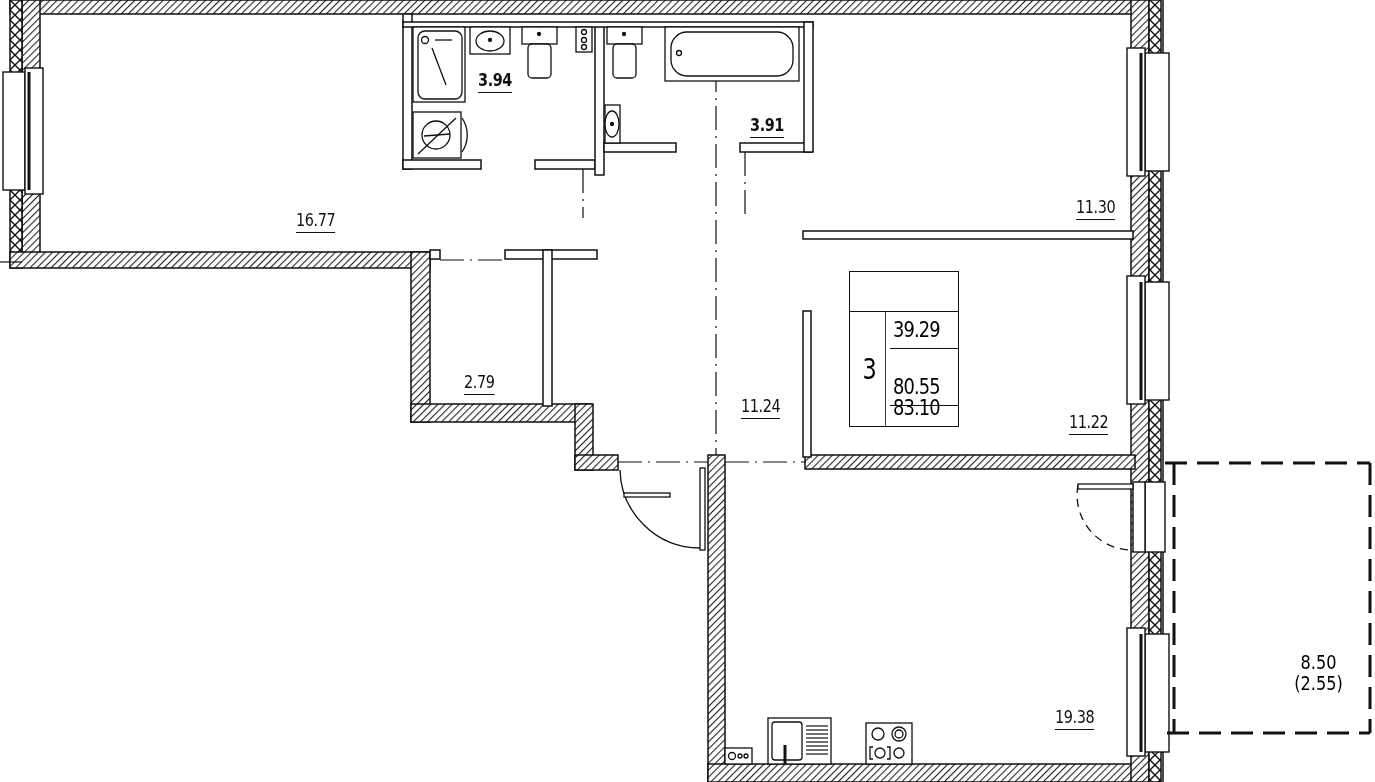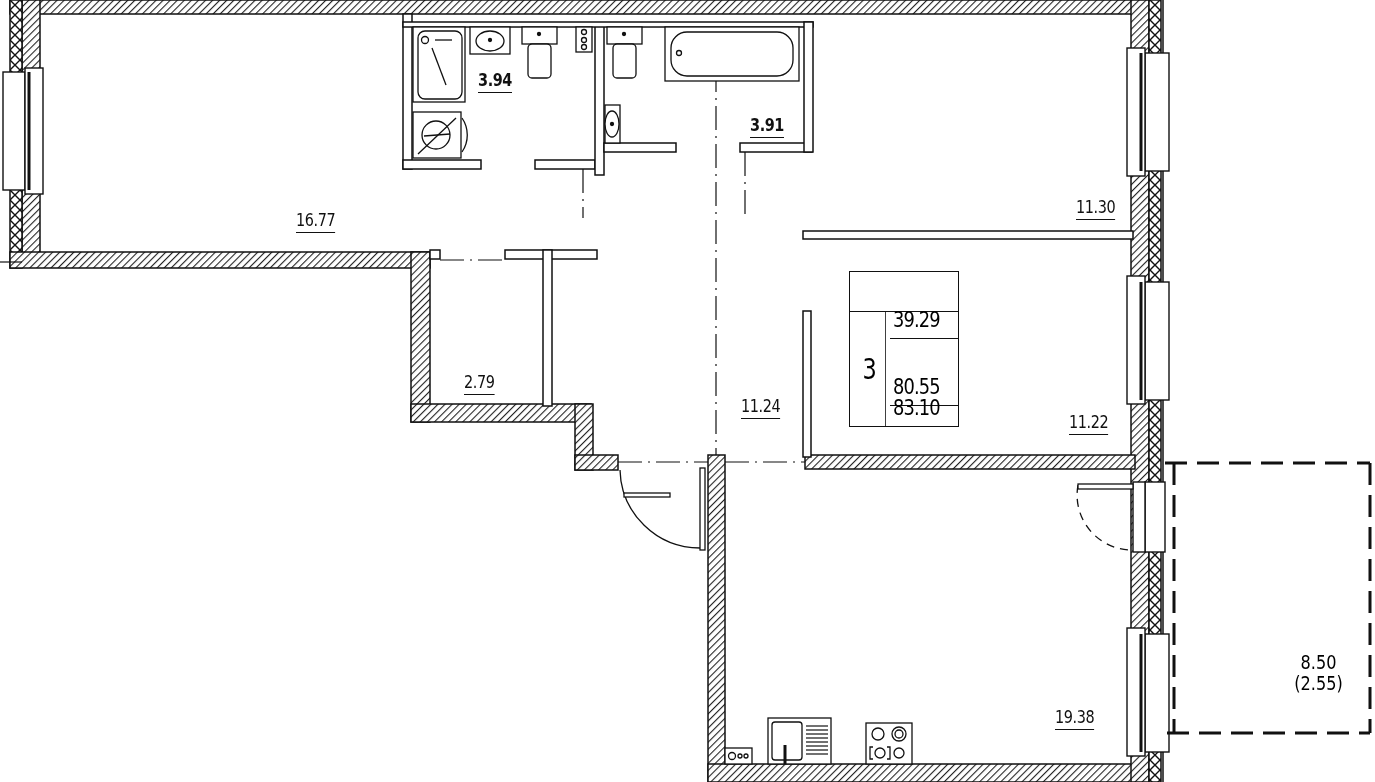--- a/index.html
+++ b/index.html
@@ -6,21 +6,21 @@
   body { width:1375px; height:782px; overflow:hidden; position:relative; font-family:"DejaVu Sans", sans-serif; }
   #plan { position:absolute; left:0; top:0; width:1375px; height:782px; }
   .lbl { position:absolute; font-family:"DejaVu Sans", sans-serif; font-size:17px; color:#111; line-height:1; letter-spacing:-0.5px; transform:scaleX(0.85); transform-origin:left top; white-space:nowrap; }
   .lbl.ul { border-bottom:1.5px solid #111; padding-bottom:3px; }
   .bold { font-weight:bold; }
   #summary { position:absolute; left:849px; top:271px; width:110px; height:156px; border:1.2px solid #111; box-sizing:border-box; background:#fff; }
   #summary .top { position:absolute; left:0; top:0; width:100%; height:39px; border-bottom:1.2px solid #111; }
   #summary .rooms { position:absolute; left:0; top:39px; width:39px; height:116px; border-right:1.2px solid #111; font-family:"DejaVu Sans", sans-serif; font-size:28px; display:flex; align-items:center; justify-content:center; transform:scaleX(0.8); }
   #summary .cell { position:absolute; left:40px; width:69px; height:38px; font-family:"DejaVu Sans", sans-serif; font-size:21px; letter-spacing:-1px; display:flex; align-items:center; padding-left:3px; box-sizing:border-box; }
   #summary .cell span { display:inline-block; transform:scaleX(0.85); transform-origin:left center; }
-  #summary .c1 { top:29px; border-bottom:1.2px solid #111; }
+  #summary .c1 { top:39px; border-bottom:1.2px solid #111; }
   #summary .c2 { top:96px; border-bottom:1.2px solid #111; }
   #summary .c3 { top:117px;text-align:right; }
   #balcony-label { position:absolute; left:1290px; top:652px; font-family:"DejaVu Sans", sans-serif; font-size:19px; text-align:center; line-height:1.08; transform:scaleX(0.85); }
 </style>
 </head>
 <body>
 
 <svg id="plan" viewBox="0 0 1375 782" xmlns="http://www.w3.org/2000/svg">
   <defs>
     <pattern id="hatch" patternUnits="userSpaceOnUse" width="5" height="5" patternTransform="rotate(45)">

